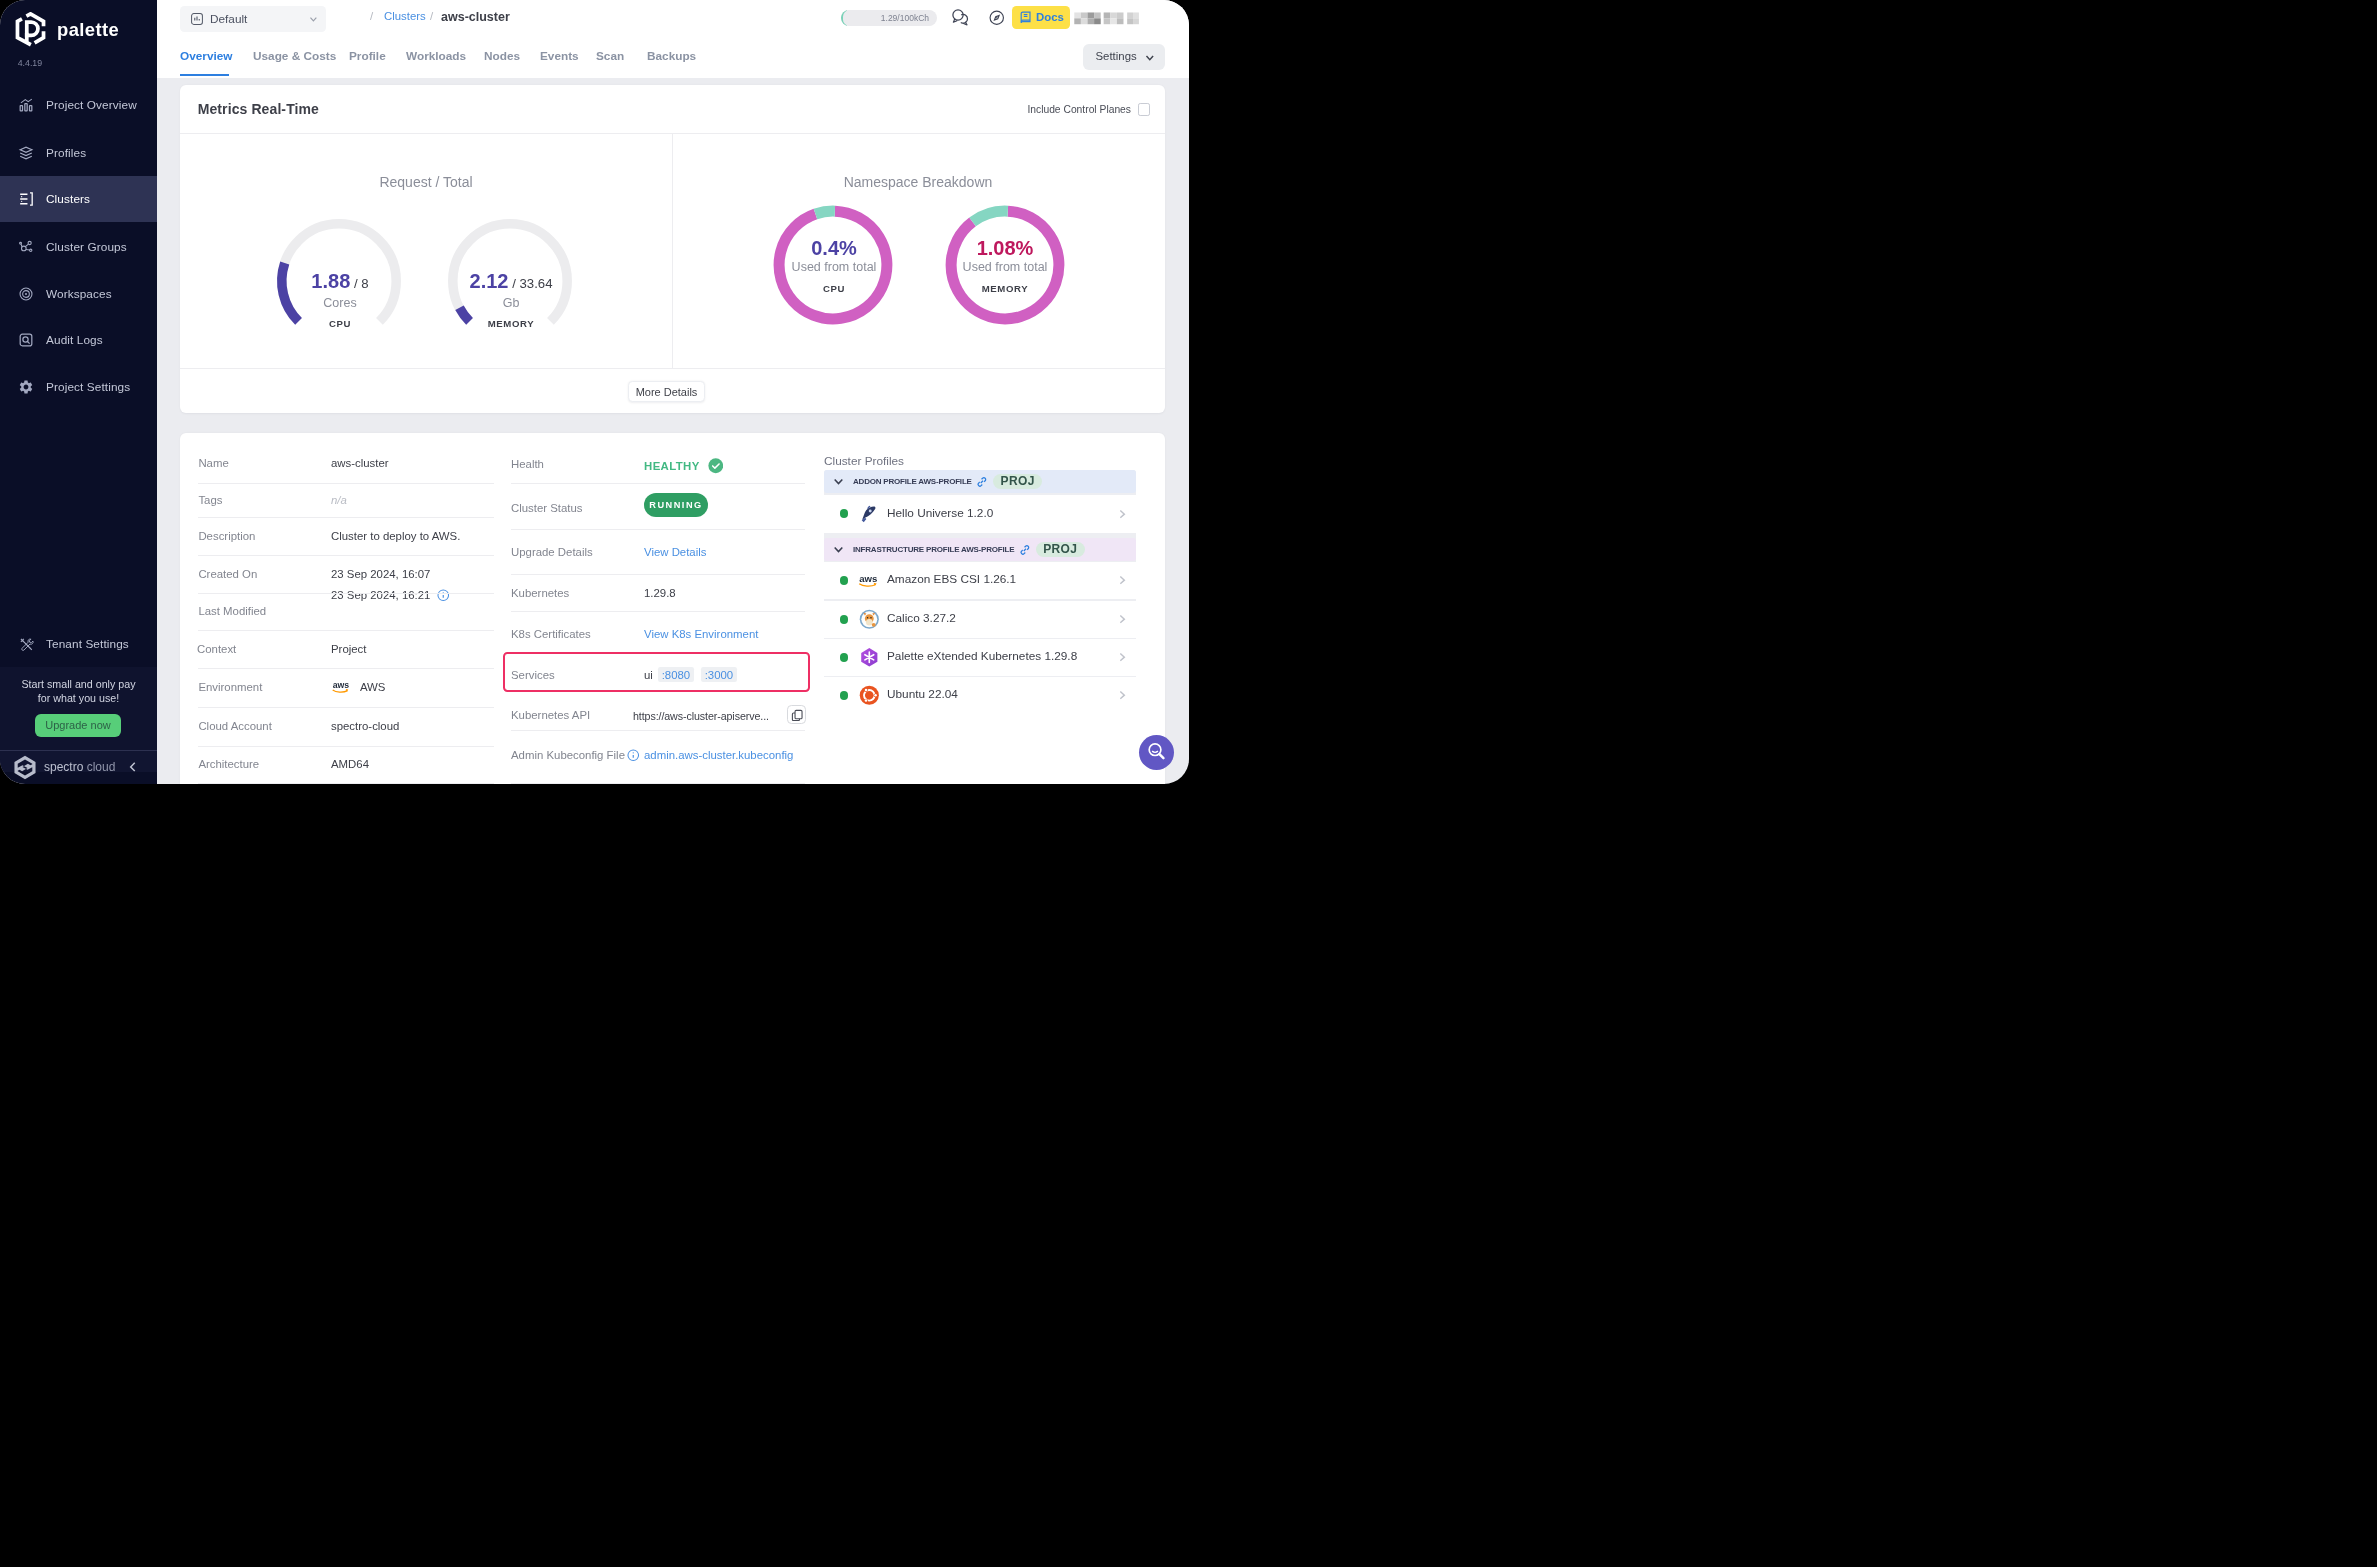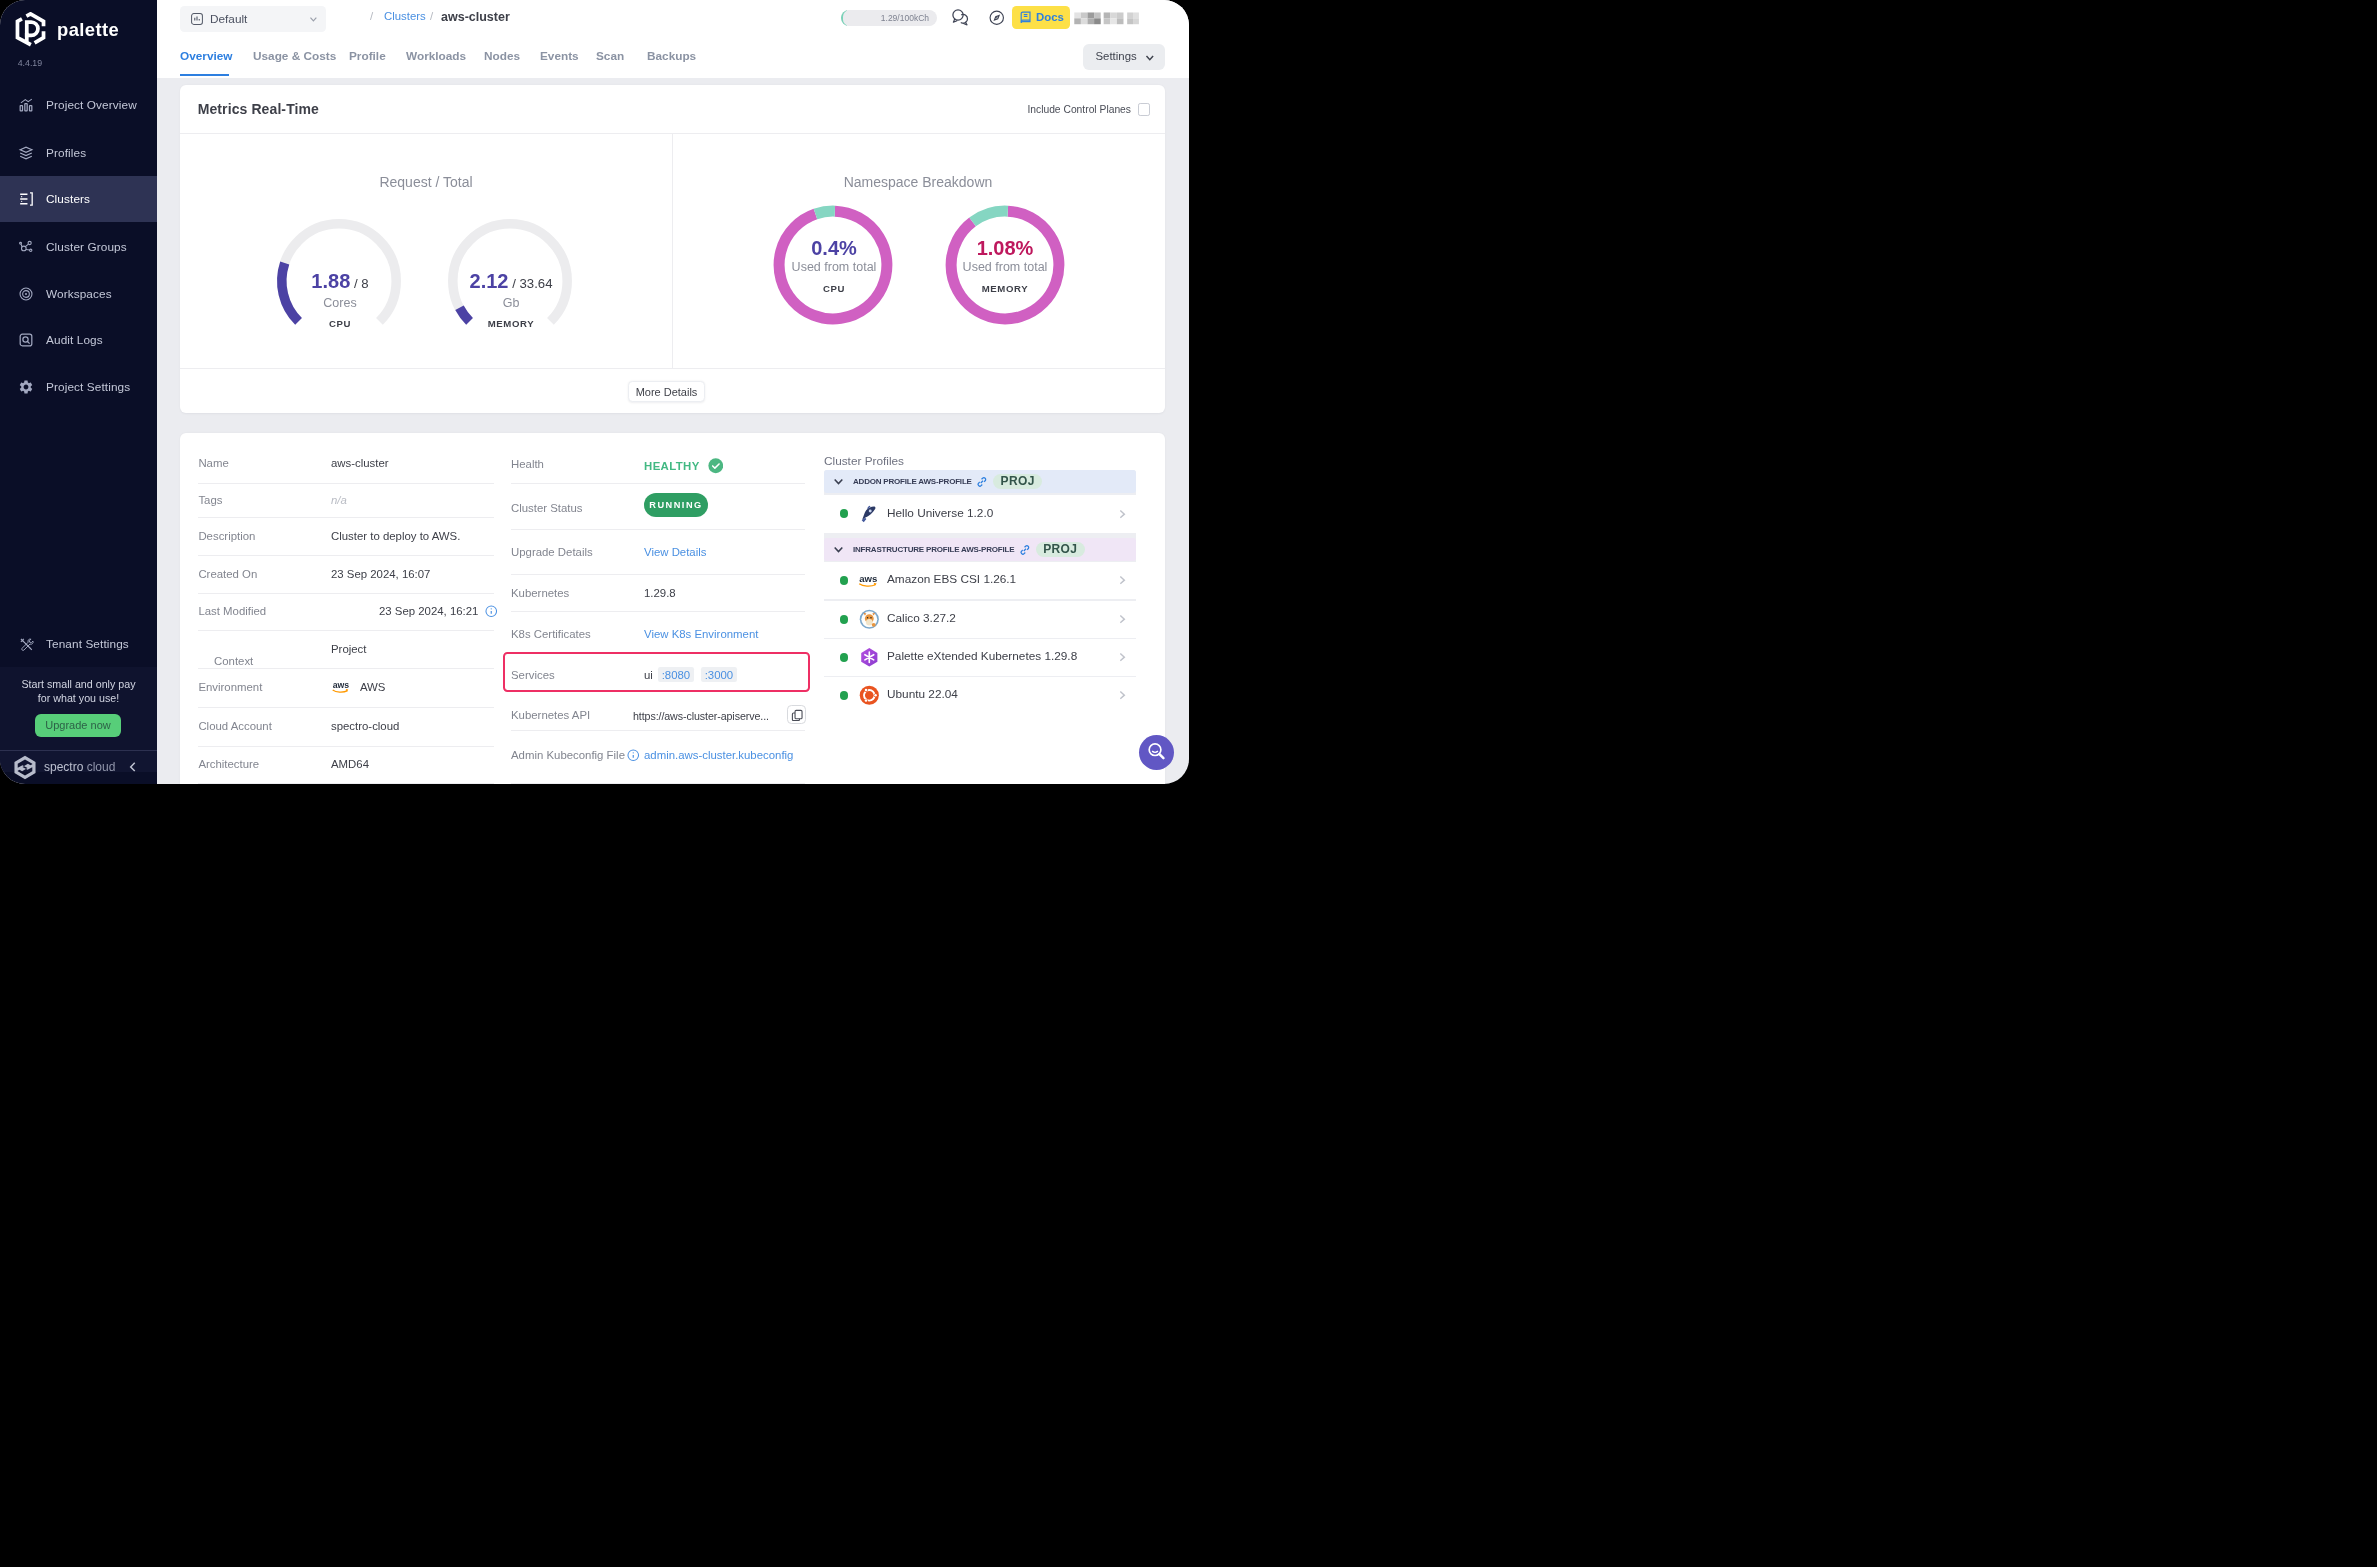--- a/index.html
+++ b/index.html
@@ -296,26 +296,26 @@
 
     <div class="drow-label" style="left:18.4px;top:24px;">Name</div>
     <div class="drow-val" style="left:151px;top:24px;">aws-cluster</div>
     <div class="drow-label" style="left:18.4px;top:61px;">Tags</div>
     <div class="drow-val" style="left:151px;top:61px;color:#b9bcc4;font-style:italic;">n/a</div>
     <div class="drow-label" style="left:18.4px;top:97px;">Description</div>
     <div class="drow-val" style="left:151px;top:97px;">Cluster to deploy to AWS.</div>
     <div class="drow-label" style="left:18.4px;top:135px;">Created On</div>
     <div class="drow-val" style="left:151px;top:135px;">23 Sep 2024, 16:07</div>
     <div class="drow-label" style="left:18.4px;top:172px;">Last Modified</div>
-    <div class="drow-val" style="left:151px;top:172px;margin-left:48px;">23 Sep 2024, 16:21 <svg style="display:inline-block;vertical-align:-2.2px;margin-left:2.9px" width="12.5" height="12.5" viewBox="0 0 17 17" fill="none" stroke="#4a90e2" stroke-width="1.4">
+    <div class="drow-val" style="left:151px;top:156px;">23 Sep 2024, 16:21 <svg style="display:inline-block;vertical-align:-2.2px;margin-left:2.9px" width="12.5" height="12.5" viewBox="0 0 17 17" fill="none" stroke="#4a90e2" stroke-width="1.4">
           <circle cx="8.5" cy="8.5" r="7.2"></circle>
           <path d="M8.5 8 v4" stroke-width="1.6"></path>
           <circle cx="8.5" cy="5.2" r="0.9" fill="#4a90e2" stroke="none"></circle>
         </svg></div>
-    <div class="drow-label" style="left:34px;top:210px;margin-top:12px;">Context</div>
+    <div class="drow-label" style="left:17px;top:210px;">Context</div>
     <div class="drow-val" style="left:151px;top:210px;">Project</div>
     <div class="drow-label" style="left:18.4px;top:248px;">Environment</div>
     <div class="drow-val" style="left:151px;top:246px;">
       <svg style="display:inline-block;vertical-align:-4.4px;margin-right:5.9px;font-size:15.5px" width="23" height="16" viewBox="0 0 31 22">
           <text x="2" y="12" font-family="Liberation Sans, sans-serif" font-size="12" font-weight="bold" fill="#252f3e">aws</text>
           <path d="M2 15 c4.5 3.4 14 4.4 20.5 1" fill="none" stroke="#f90" stroke-width="1.7"></path>
           <path d="M20 13.6 l3.6 1 -2.5 2.6 z" fill="#f90"></path>
         </svg>AWS</div>
     <div class="drow-label" style="left:18.4px;top:287px;">Cloud Account</div>
     <div class="drow-val" style="left:151px;top:287px;">spectro-cloud</div>

